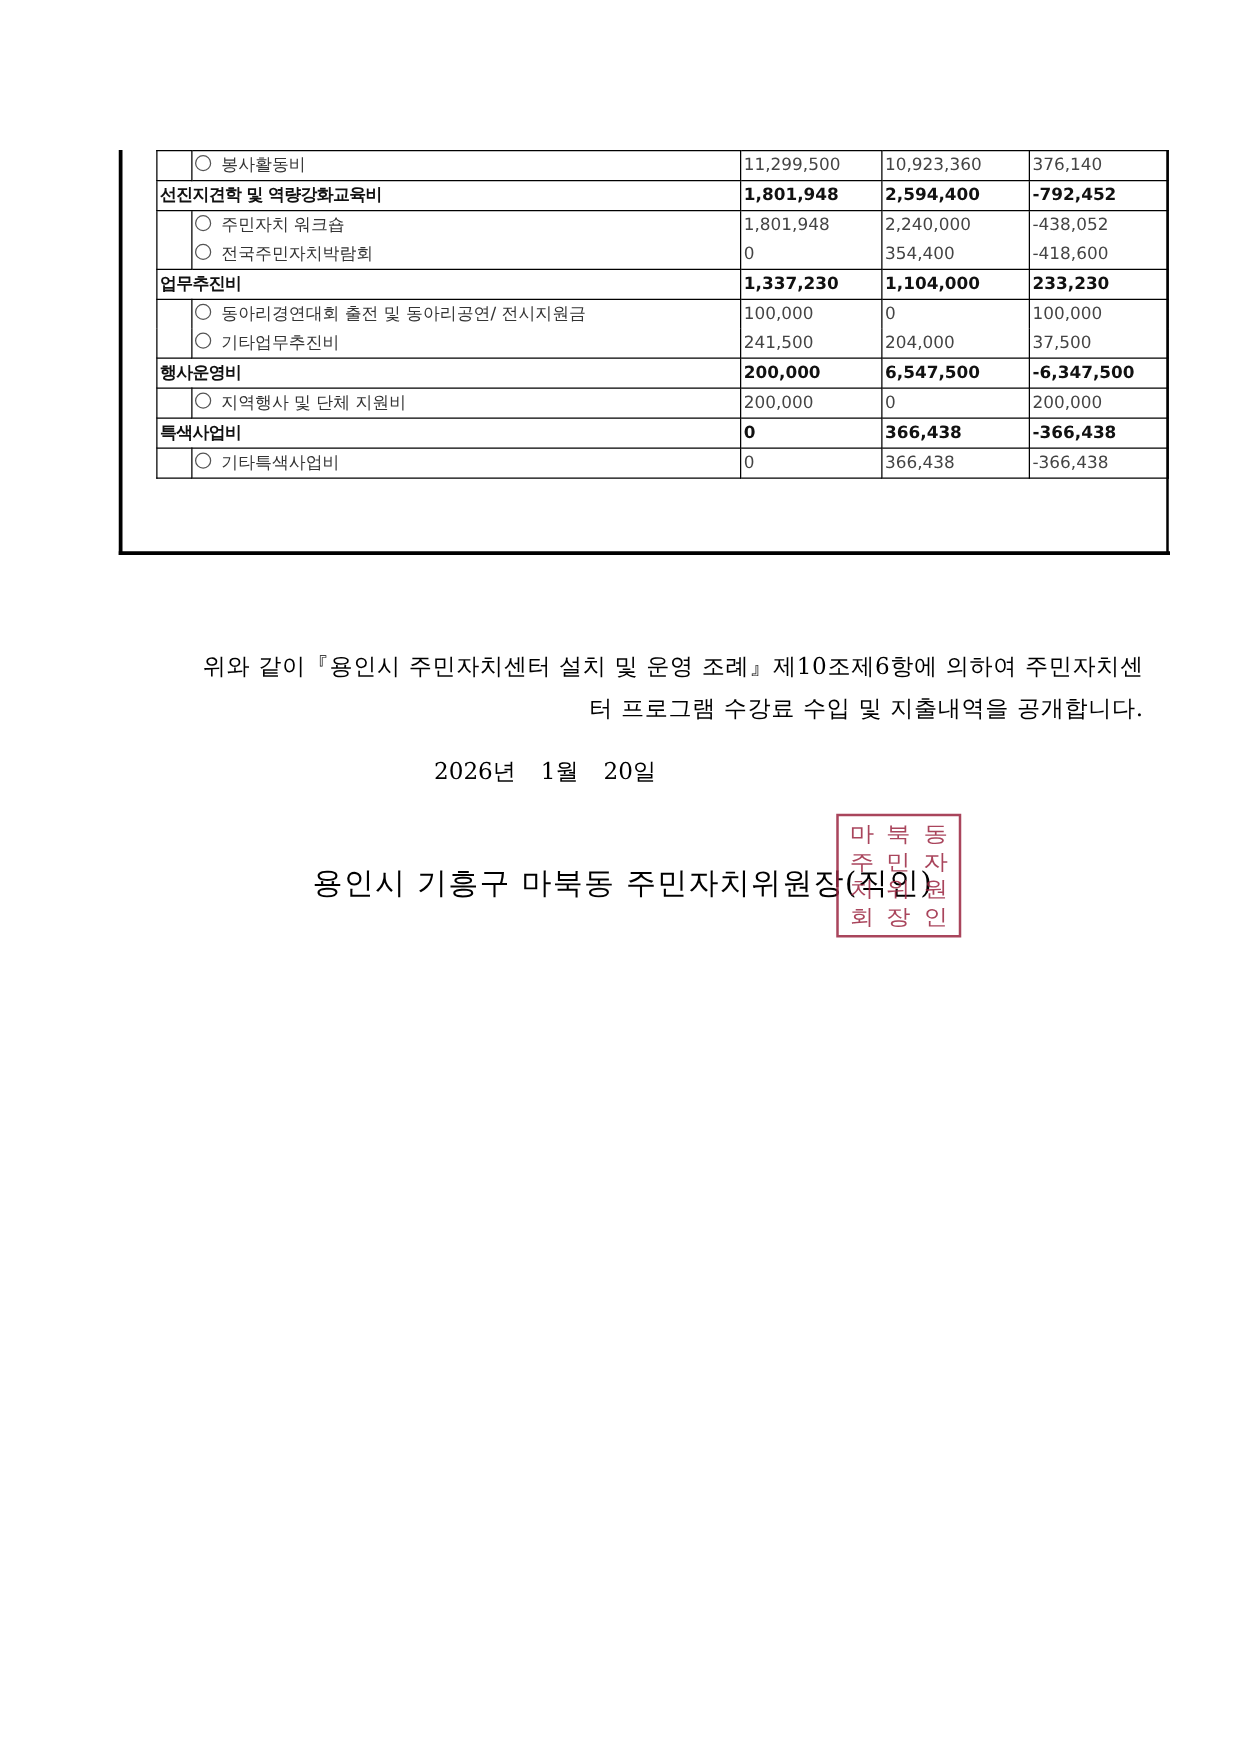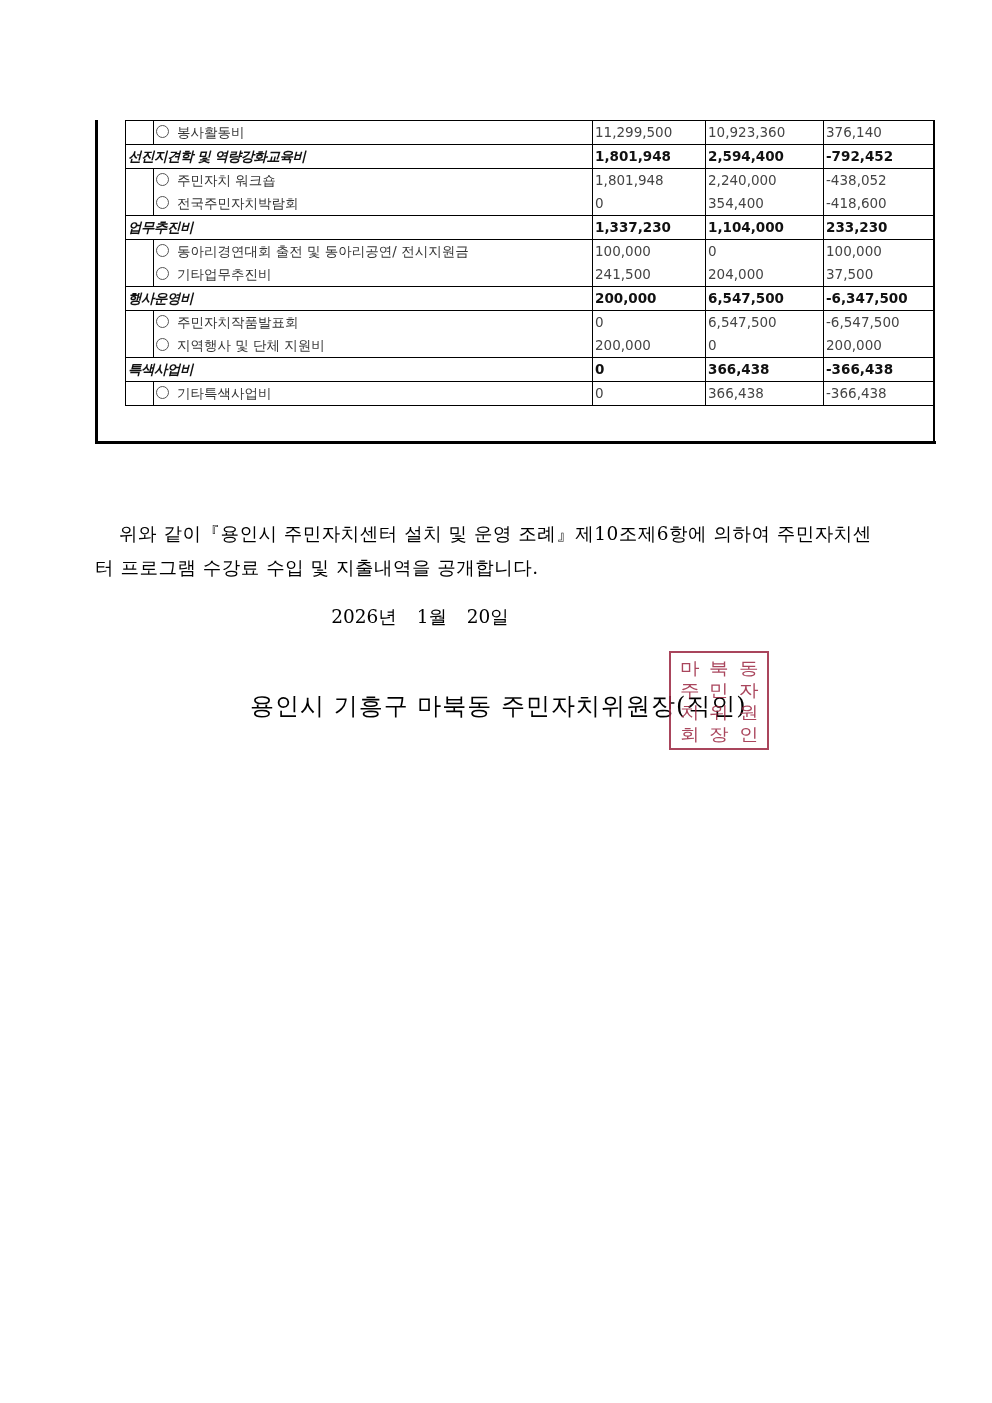--- a/index.html
+++ b/index.html
@@ -14,31 +14,31 @@
   table.fin { position: absolute; left: 30px; top: 0; width: 809px; border-collapse: collapse; table-layout: fixed; }
   table.fin td { border: 1px solid #000; padding: 0 2px; height: 23px; font-size: 13.5px; white-space: nowrap; overflow: hidden; line-height: 23px; }
   table.fin col.c-indent { width: 28px; }
   table.fin col.c-label { width: 439px; }
   table.fin col.c-n1 { width: 113px; }
   table.fin col.c-n2 { width: 118px; }
   table.fin col.c-n3 { width: 111px; }
   td.num { text-align: left; color: #444; }
   tr.cat td { font-weight: bold; color: #111; }
   tr.cat td.num { color: #111; }
-  td.cat-label { padding-left: 6px; letter-spacing: -0.5px; font-style: italic; }
+  td.cat-label { padding-left: 6px; letter-spacing: -0.5px; }
   td.item-label { padding-left: 30px; color: #333; }
   tr.sub td.no-vb { border-top: none; border-bottom: none; }
   tr.sub.first td.no-vb { border-top: 1px solid #000; }
   tr.sub.last td.no-vb { border-bottom: 1px solid #000; }
   .circle { display: inline-block; width: 11px; height: 11px; border: 1px solid #555; border-radius: 50%; vertical-align: -1px; margin-right: 8px; }
 
   
-  .para { position: absolute; left: 95px; top: 517px; width: 820px; font-family: "DejaVu Serif", "Liberation Serif", serif; font-size: 18.5px; line-height: 34px; letter-spacing: 0.5px; }
+  .para { position: absolute; left: 95px; top: 517px; width: 820px; font-family: "DejaVu Serif", "Liberation Serif", serif; font-size: 18.5px; line-height: 34px; letter-spacing: 0.5px; text-align: right; }
   .para .indent { display: inline-block; width: 24px; }
-  .date { position: absolute; left: 0; width: 840px; top: 604px; text-align: center; font-family: "DejaVu Serif", "Liberation Serif", serif; font-size: 18.5px; word-spacing: 14px; }
+  .date { position: absolute; left: 16px; width: 840px; top: 604px; text-align: center; font-family: "DejaVu Serif", "Liberation Serif", serif; font-size: 18.5px; word-spacing: 14px; }
   .signer { position: absolute; left: 250px; top: 690px; font-family: "DejaVu Serif", "Liberation Serif", serif; font-size: 24px; letter-spacing: 1px; }
 
   
   .seal { position: absolute; left: 669px; top: 651px; width: 100px; height: 99px; border: 2px solid #9b2540; box-sizing: border-box; color: #9b2540; opacity: 0.85; }
   .seal-grid { position: absolute; left: 4px; top: 4px; right: 4px; bottom: 4px; display: grid; grid-template-columns: repeat(3, 1fr); grid-template-rows: repeat(4, 1fr); }
   .seal-grid span { font-family: "DejaVu Serif", serif; font-size: 17px; line-height: 22px; text-align: center; transform: scaleX(1.15); }
 </style>
 </head>
 <body>
 
@@ -101,27 +101,20 @@
             <td class="num" style="border-top: none;">241,500</td>
             <td class="num" style="border-top: none;">204,000</td>
             <td class="num" style="border-top: none;">37,500</td>
           </tr>
           <tr class="cat">
             <td class="cat-label" colspan="2">행사운영비</td>
             <td class="num">200,000</td>
             <td class="num">6,547,500</td>
             <td class="num">-6,347,500</td>
           </tr>
-          <tr class="sub first">
-            <td class="no-vb"></td>
-            <td class="item-label" style="border-bottom: none;"><span class="circle"></span><span>주민자치작품발표회</span></td>
-            <td class="num" style="border-bottom: none;">0</td>
-            <td class="num" style="border-bottom: none;">6,547,500</td>
-            <td class="num" style="border-bottom: none;">-6,547,500</td>
-          </tr>
           <tr class="sub last">
             <td class="no-vb"></td>
             <td class="item-label" style="border-top: none;"><span class="circle"></span><span>지역행사 및 단체 지원비</span></td>
             <td class="num" style="border-top: none;">200,000</td>
             <td class="num" style="border-top: none;">0</td>
             <td class="num" style="border-top: none;">200,000</td>
           </tr>
           <tr class="cat">
             <td class="cat-label" colspan="2">특색사업비</td>
             <td class="num">0</td>

